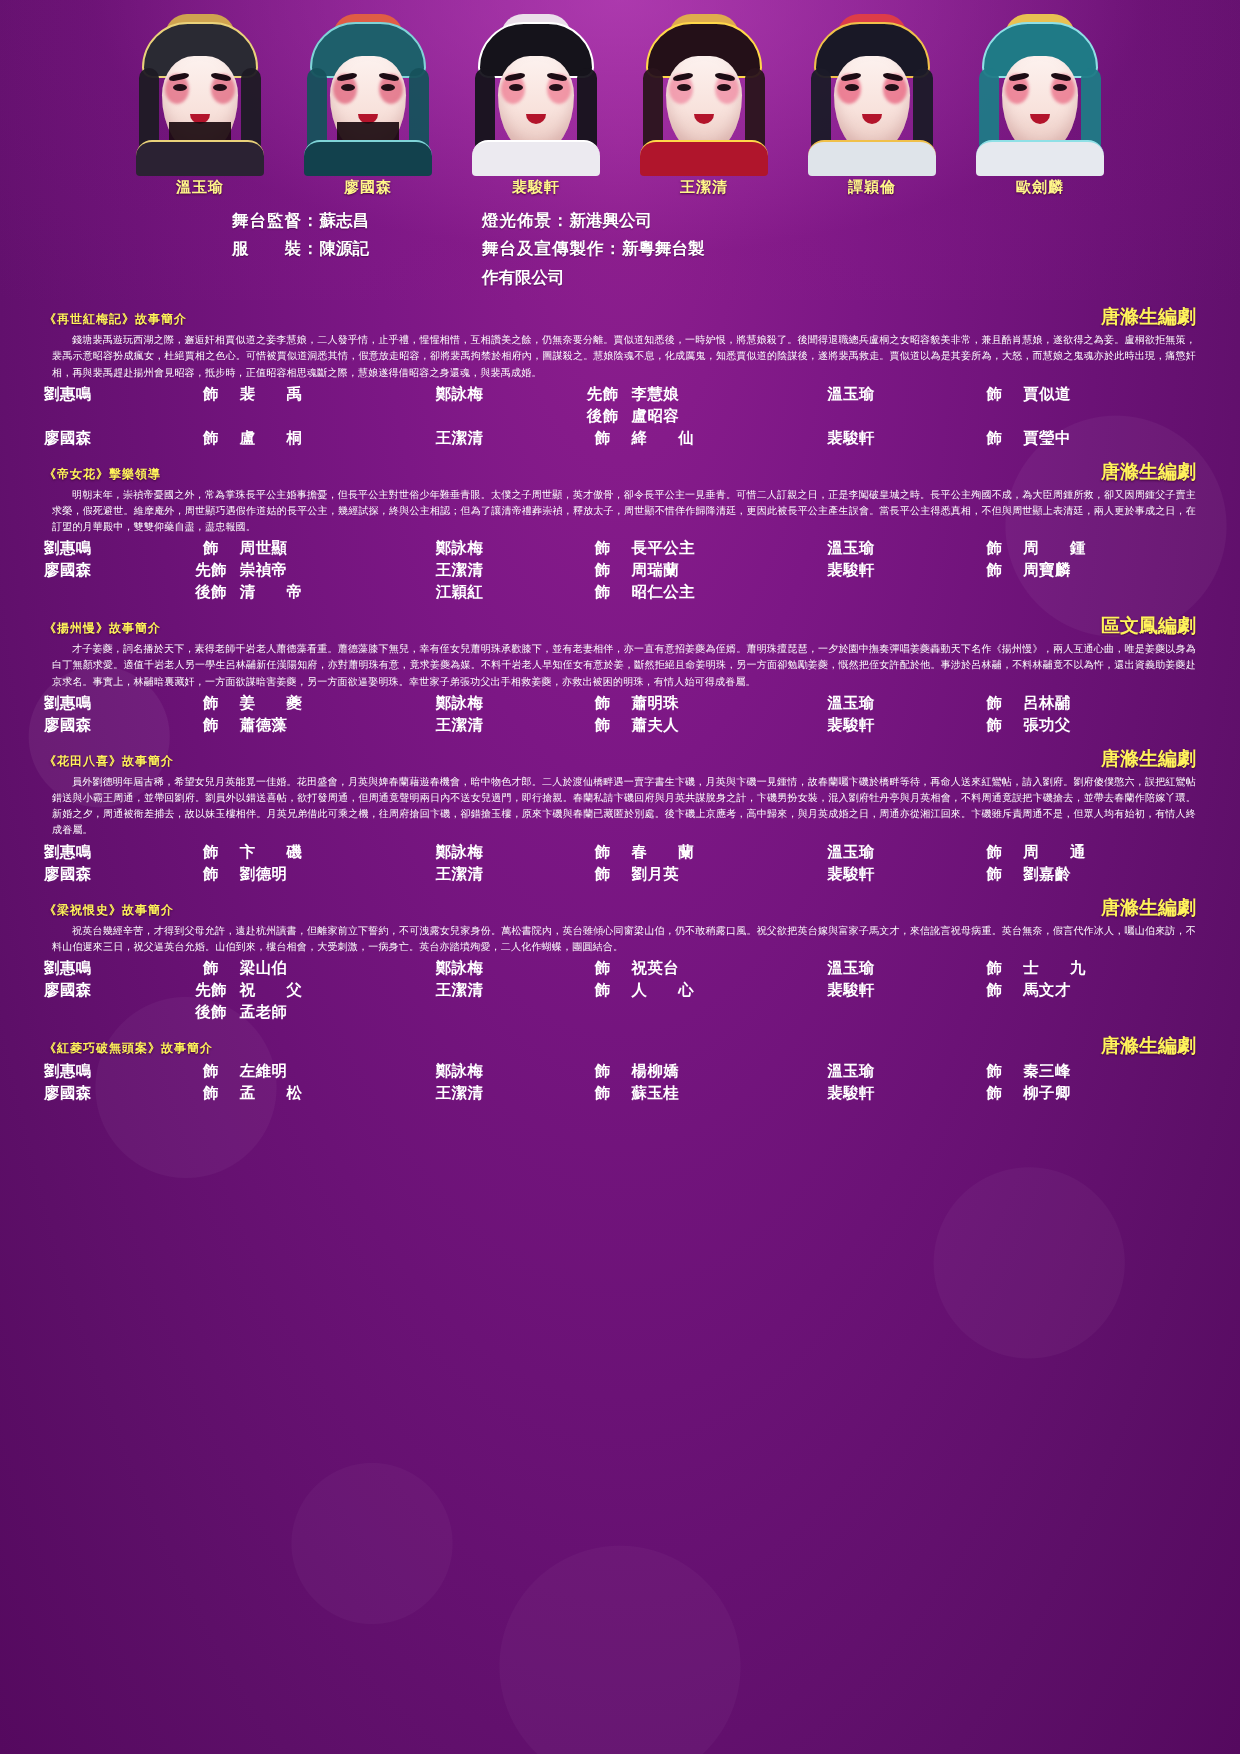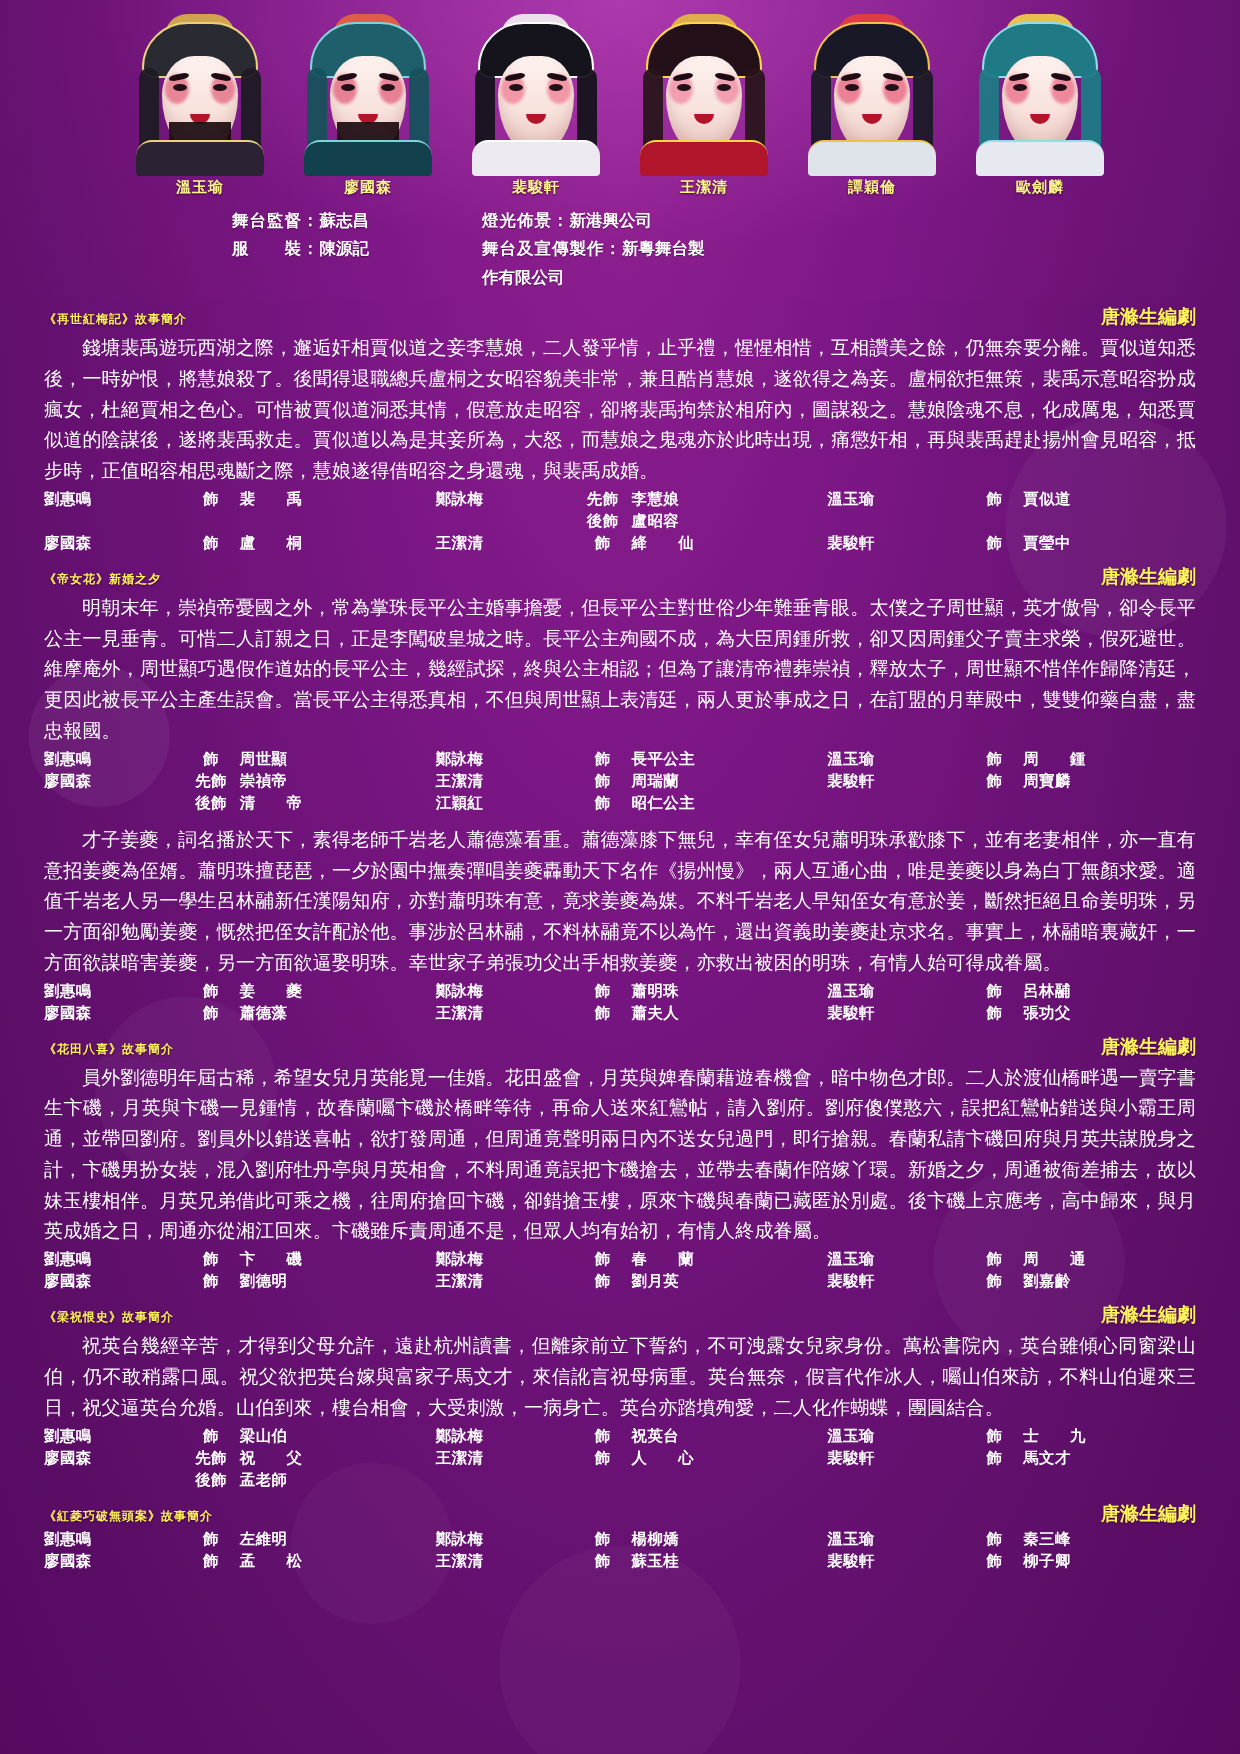--- a/index.html
+++ b/index.html
@@ -196,26 +196,26 @@
     letter-spacing: 1px;
     text-shadow: 0 1px 2px #3d0339;
   }
   .opera-writer {
     font-size: 19px;
     font-weight: 700;
     color: #fff35b;
     text-shadow: 0 1px 2px #3d0339;
   }
   .synopsis {
-    font-size: 19px;
+    font-size: 10px;
     line-height: 1.62;
     text-align: justify;
     text-indent: 2em;
     color: #ffffff;
-    margin: 0 0 3px 0;
+    margin: 0 0 3px 8px;
     letter-spacing: .2px;
   }
   .cast-table {
     width: 100%;
     border-collapse: collapse;
     font-size: 15.4px;
     font-weight: 700;
     letter-spacing: .5px;
   }
   .cast-table td {
@@ -421,21 +421,21 @@
             <td class="c-pad"></td>
             <td class="c-actor">裴駿軒</td>
             <td class="c-sep">飾</td>
             <td class="c-role">賈瑩中</td>
           </tr>
         </tbody>
       </table>
     </div>
     <div class="opera">
       <div class="opera-head">
-        <div class="opera-title">《帝女花》新婚之夕</div>
+        <div class="opera-title">《帝女花》擊樂領導</div>
         <div class="opera-writer">唐滌生編劇</div>
       </div>
       <p class="synopsis">明朝末年，崇禎帝憂國之外，常為掌珠長平公主婚事擔憂，但長平公主對世俗少年難垂青眼。太僕之子周世顯，英才傲骨，卻令長平公主一見垂青。可惜二人訂親之日，正是李闖破皇城之時。長平公主殉國不成，為大臣周鍾所救，卻又因周鍾父子賣主求榮，假死避世。維摩庵外，周世顯巧遇假作道姑的長平公主，幾經試探，終與公主相認；但為了讓清帝禮葬崇禎，釋放太子，周世顯不惜佯作歸降清廷，更因此被長平公主產生誤會。當長平公主得悉真相，不但與周世顯上表清廷，兩人更於事成之日，在訂盟的月華殿中，雙雙仰藥自盡，盡忠報國。</p>
       <table class="cast-table">
         <tbody>
           <tr>
             <td class="c-actor">劉惠鳴</td>
             <td class="c-sep">飾</td>
             <td class="c-role">周世顯</td>
             <td class="c-pad"></td>
@@ -470,20 +470,24 @@
             <td class="c-role">昭仁公主</td>
             <td class="c-pad"></td>
             <td class="c-actor"></td>
             <td class="c-sep"></td>
             <td class="c-role"></td>
           </tr>
         </tbody>
       </table>
     </div>
     <div class="opera">
+      <div class="opera-head">
+        <div class="opera-title">《揚州慢》故事簡介</div>
+        <div class="opera-writer">區文鳳編劇</div>
+      </div>
       <p class="synopsis">才子姜夔，詞名播於天下，素得老師千岩老人蕭德藻看重。蕭德藻膝下無兒，幸有侄女兒蕭明珠承歡膝下，並有老妻相伴，亦一直有意招姜夔為侄婿。蕭明珠擅琵琶，一夕於園中撫奏彈唱姜夔轟動天下名作《揚州慢》，兩人互通心曲，唯是姜夔以身為白丁無顏求愛。適值千岩老人另一學生呂林鬴新任漢陽知府，亦對蕭明珠有意，竟求姜夔為媒。不料千岩老人早知侄女有意於姜，斷然拒絕且命姜明珠，另一方面卻勉勵姜夔，慨然把侄女許配於他。事涉於呂林鬴，不料林鬴竟不以為忤，還出資義助姜夔赴京求名。事實上，林鬴暗裏藏奸，一方面欲謀暗害姜夔，另一方面欲逼娶明珠。幸世家子弟張功父出手相救姜夔，亦救出被困的明珠，有情人始可得成眷屬。</p>
       <table class="cast-table">
         <tbody>
           <tr>
             <td class="c-actor">劉惠鳴</td>
             <td class="c-sep">飾</td>
             <td class="c-role role-spaced">姜　夔</td>
             <td class="c-pad"></td>
             <td class="c-actor">鄭詠梅</td>
             <td class="c-sep">飾</td>

